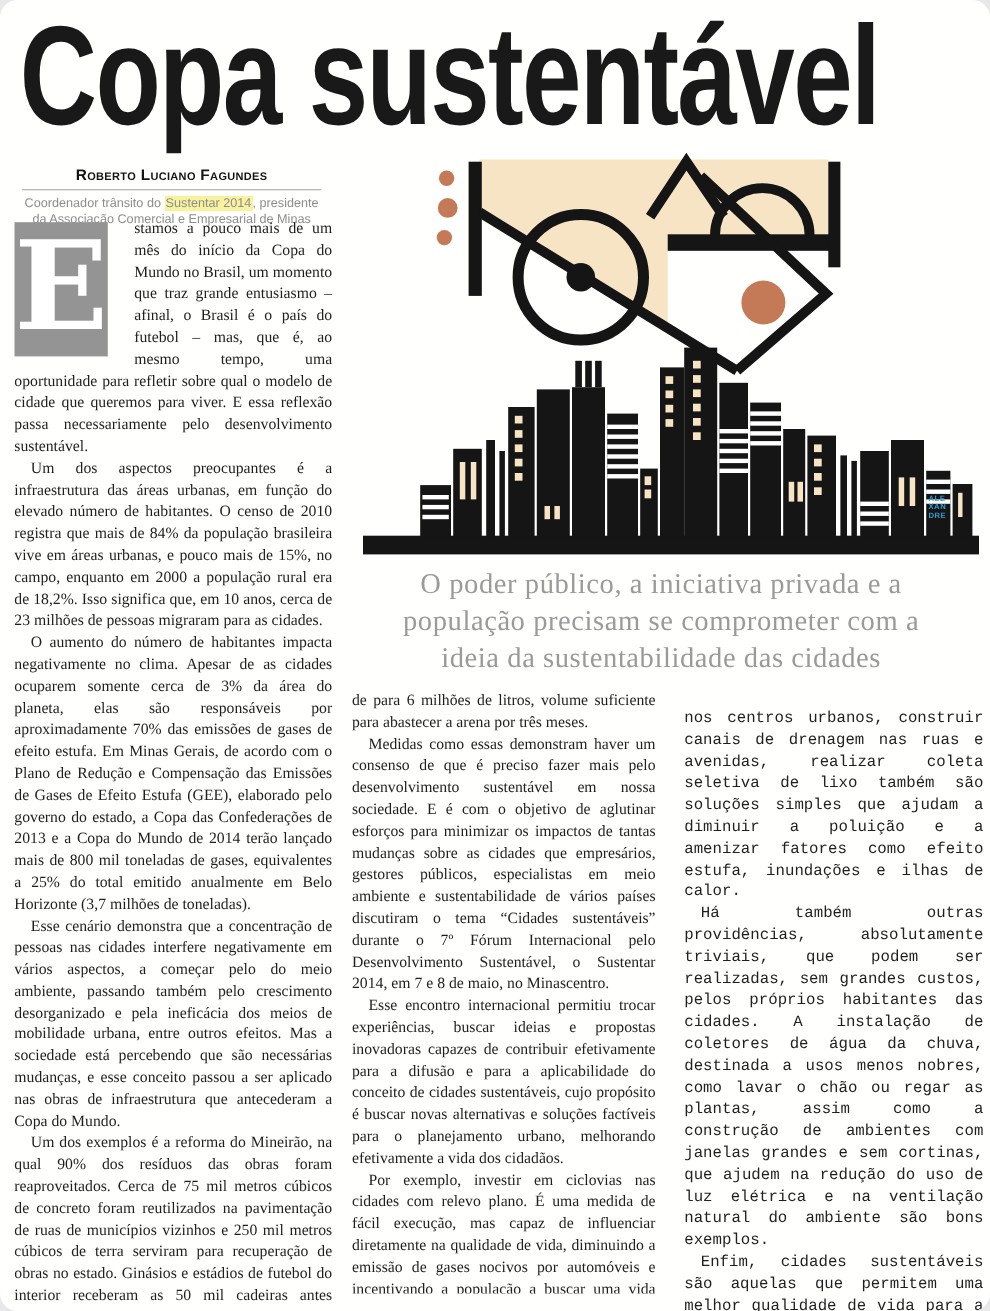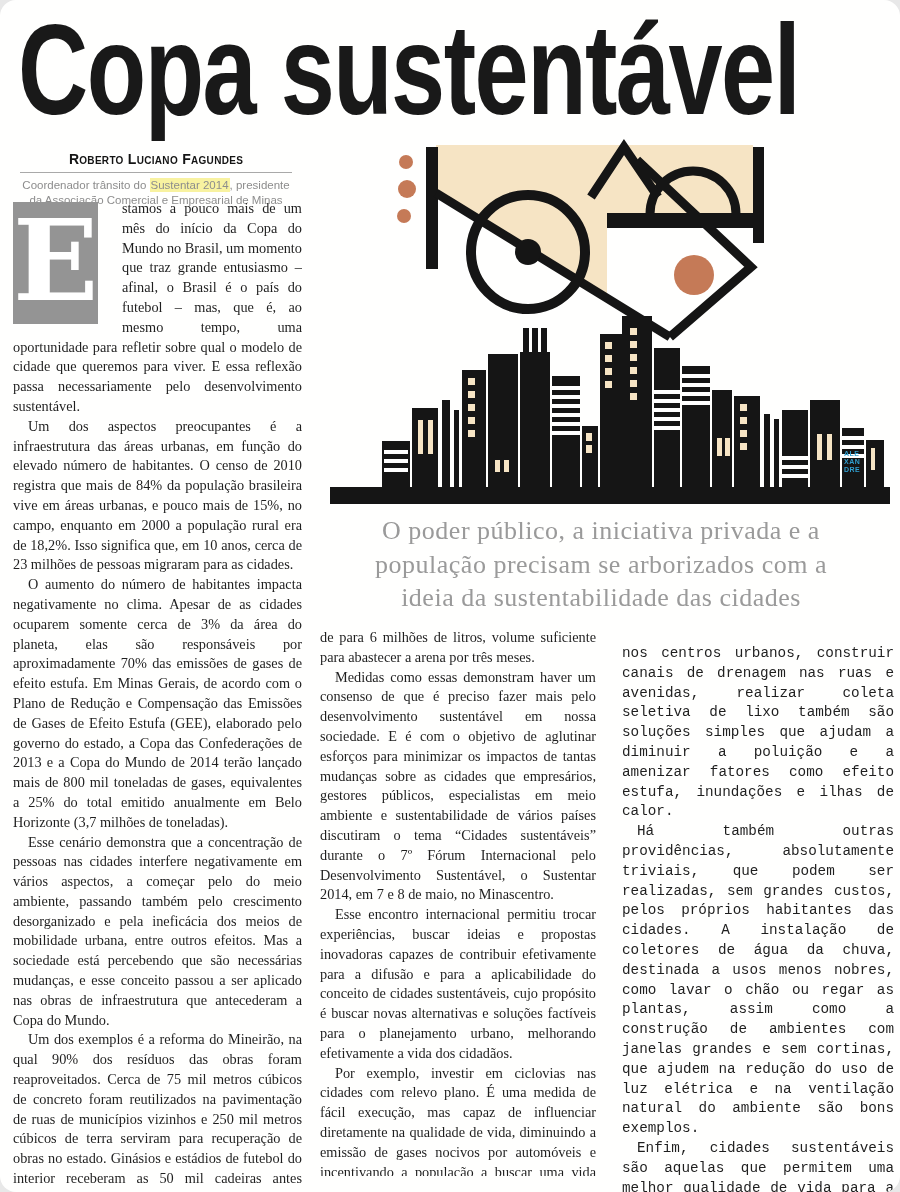--- a/index.html
+++ b/index.html
@@ -179,21 +179,21 @@
       </g>
     </svg>
     <div class="signature">
       <span>ALE</span>
       <span>XAN</span>
       <span>DRE</span>
     </div>
   </div>
 
   <div class="pullquote">O poder público, a iniciativa privada e a
-população precisam se arborizados com a
+população precisam se comprometer com a
 ideia da sustentabilidade das cidades</div>
 
   <div class="col col1">
     <p class="noindent"><span class="dropcap">E</span><span>stamos a pouco mais de um mês do início da Copa do Mundo no Brasil, um momento que traz grande entusiasmo – afinal, o Brasil é o país do futebol – mas, que é, ao mesmo tempo, uma oportunidade para refletir sobre qual o modelo de cidade que queremos para viver. E essa reflexão passa necessariamente pelo desenvolvimento sustentável.</span></p>
     <p>Um dos aspectos preocupantes é a infraestrutura das áreas urbanas, em função do elevado número de habitantes. O censo de 2010 registra que mais de 84% da população brasileira vive em áreas urbanas, e pouco mais de 15%, no campo, enquanto em 2000 a população rural era de 18,2%. Isso significa que, em 10 anos, cerca de 23 milhões de pessoas migraram para as cidades.</p>
     <p>O aumento do número de habitantes impacta negativamente no clima. Apesar de as cidades ocuparem somente cerca de 3% da área do planeta, elas são responsáveis por aproximadamente 70% das emissões de gases de efeito estufa. Em Minas Gerais, de acordo com o Plano de Redução e Compensação das Emissões de Gases de Efeito Estufa (GEE), elaborado pelo governo do estado, a Copa das Confederações de 2013 e a Copa do Mundo de 2014 terão lançado mais de 800 mil toneladas de gases, equivalentes a 25% do total emitido anualmente em Belo Horizonte (3,7 milhões de toneladas).</p>
     <p>Esse cenário demonstra que a concentração de pessoas nas cidades interfere negativamente em vários aspectos, a começar pelo do meio ambiente, passando também pelo crescimento desorganizado e pela ineficácia dos meios de mobilidade urbana, entre outros efeitos. Mas a sociedade está percebendo que são necessárias mudanças, e esse conceito passou a ser aplicado nas obras de infraestrutura que antecederam a Copa do Mundo.</p>
     <p>Um dos exemplos é a reforma do Mineirão, na qual 90% dos resíduos das obras foram reaproveitados. Cerca de 75 mil metros cúbicos de concreto foram reutilizados na pavimentação de ruas de municípios vizinhos e 250 mil metros cúbicos de terra serviram para recuperação de obras no estado. Ginásios e estádios de futebol do interior receberam as 50 mil cadeiras antes utilizadas, e a sucata metálica foi reciclada. Além disso, 18 mil metros quadrados de grama foram replantados na sede do PlugMinas, instituição governamental focada na qualificação de jovens. A medida gerou uma economia de R$ 130 mil para o estado.</p>
 
   </div>

